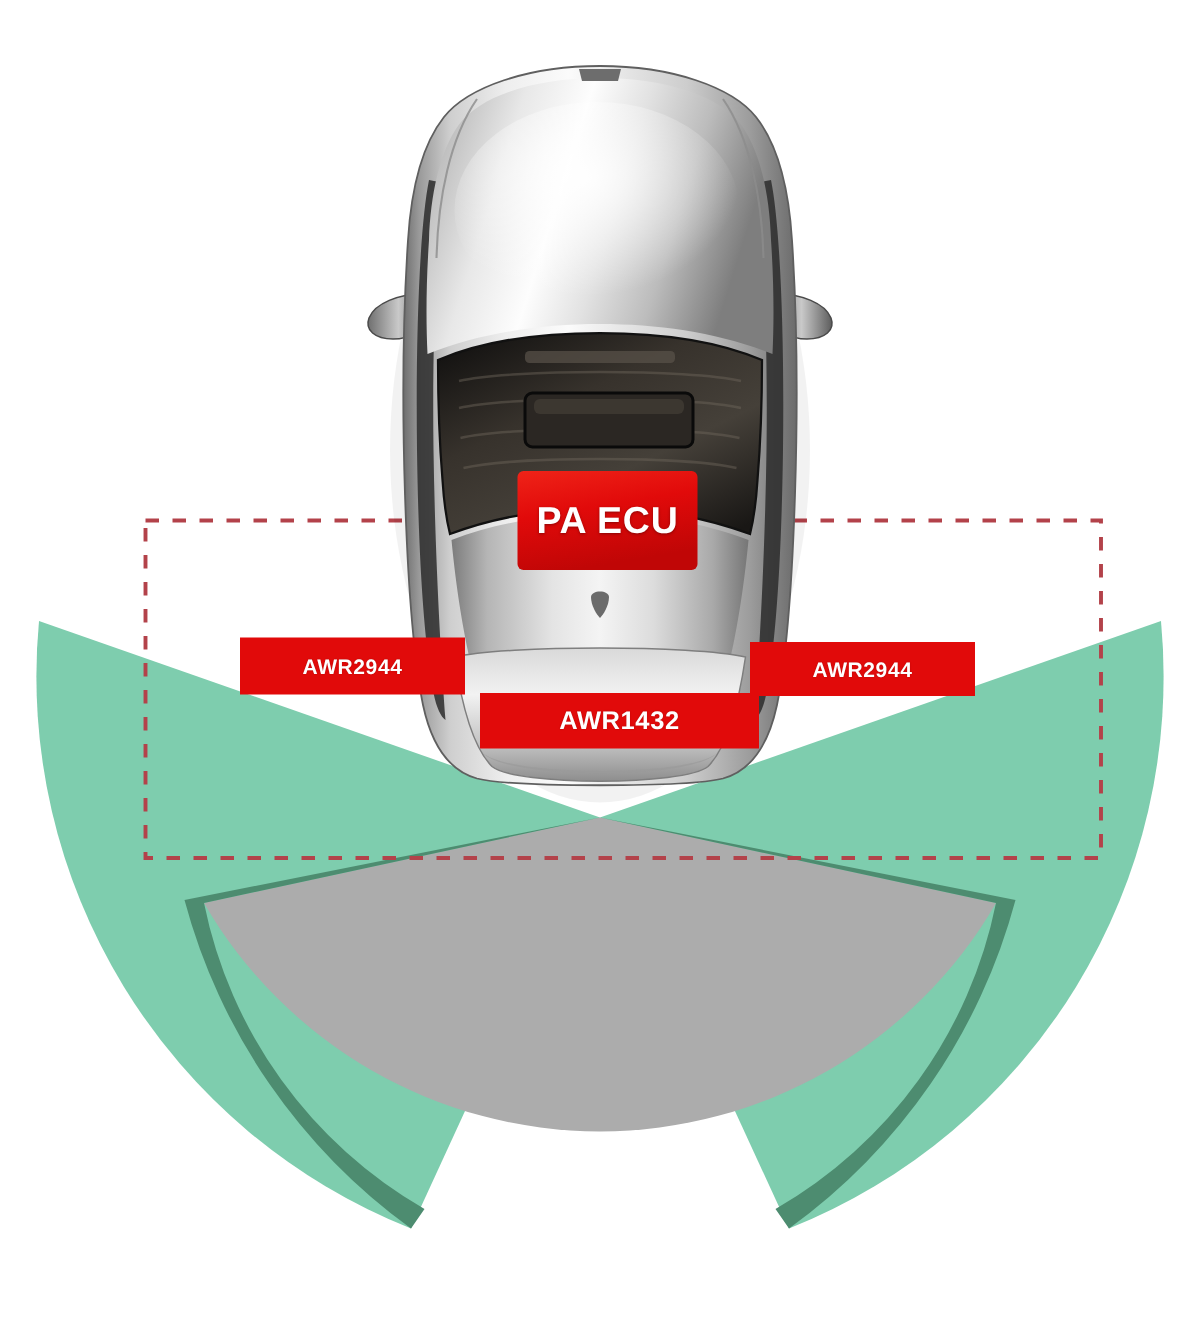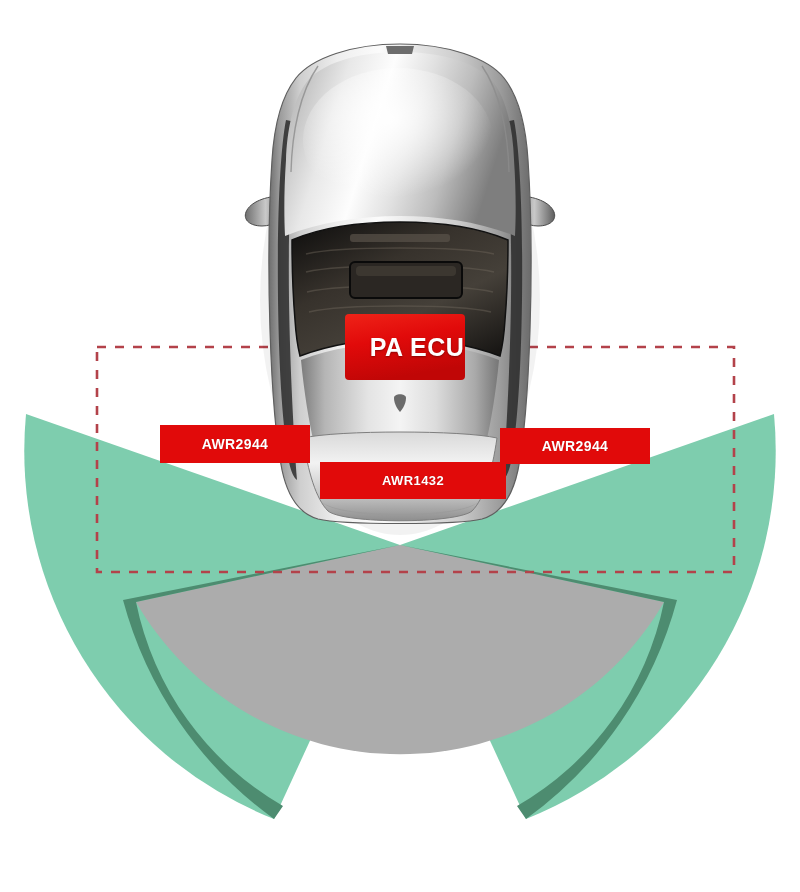--- a/index.html
+++ b/index.html
@@ -39,29 +39,28 @@
   #label-awr2944-left {
     left: 160px; top: 425px; width: 150px; height: 38px;
     font-size: 14px;
   }
   #label-awr2944-right {
     left: 500px; top: 428px; width: 150px; height: 36px;
     font-size: 14px;
   }
   #label-awr1432 {
     left: 320px; top: 462px; width: 186px; height: 37px;
-    font-size: 13px;
+    font-size: 17px;
   }
   #label-pa-ecu {
     left: 345px; top: 314px; width: 120px; height: 66px;
     font-size: 25px;
     border-radius: 3px;
     letter-spacing: 0.5px;
     text-shadow: 0 1px 2px rgba(0,0,0,0.35);
-    margin-left: 12px;
   }
 </style>
 </head>
 <body>
 
 <div id="stage">
 
   <svg id="diagram-svg" viewBox="0 0 800 892">
     <defs>
 

